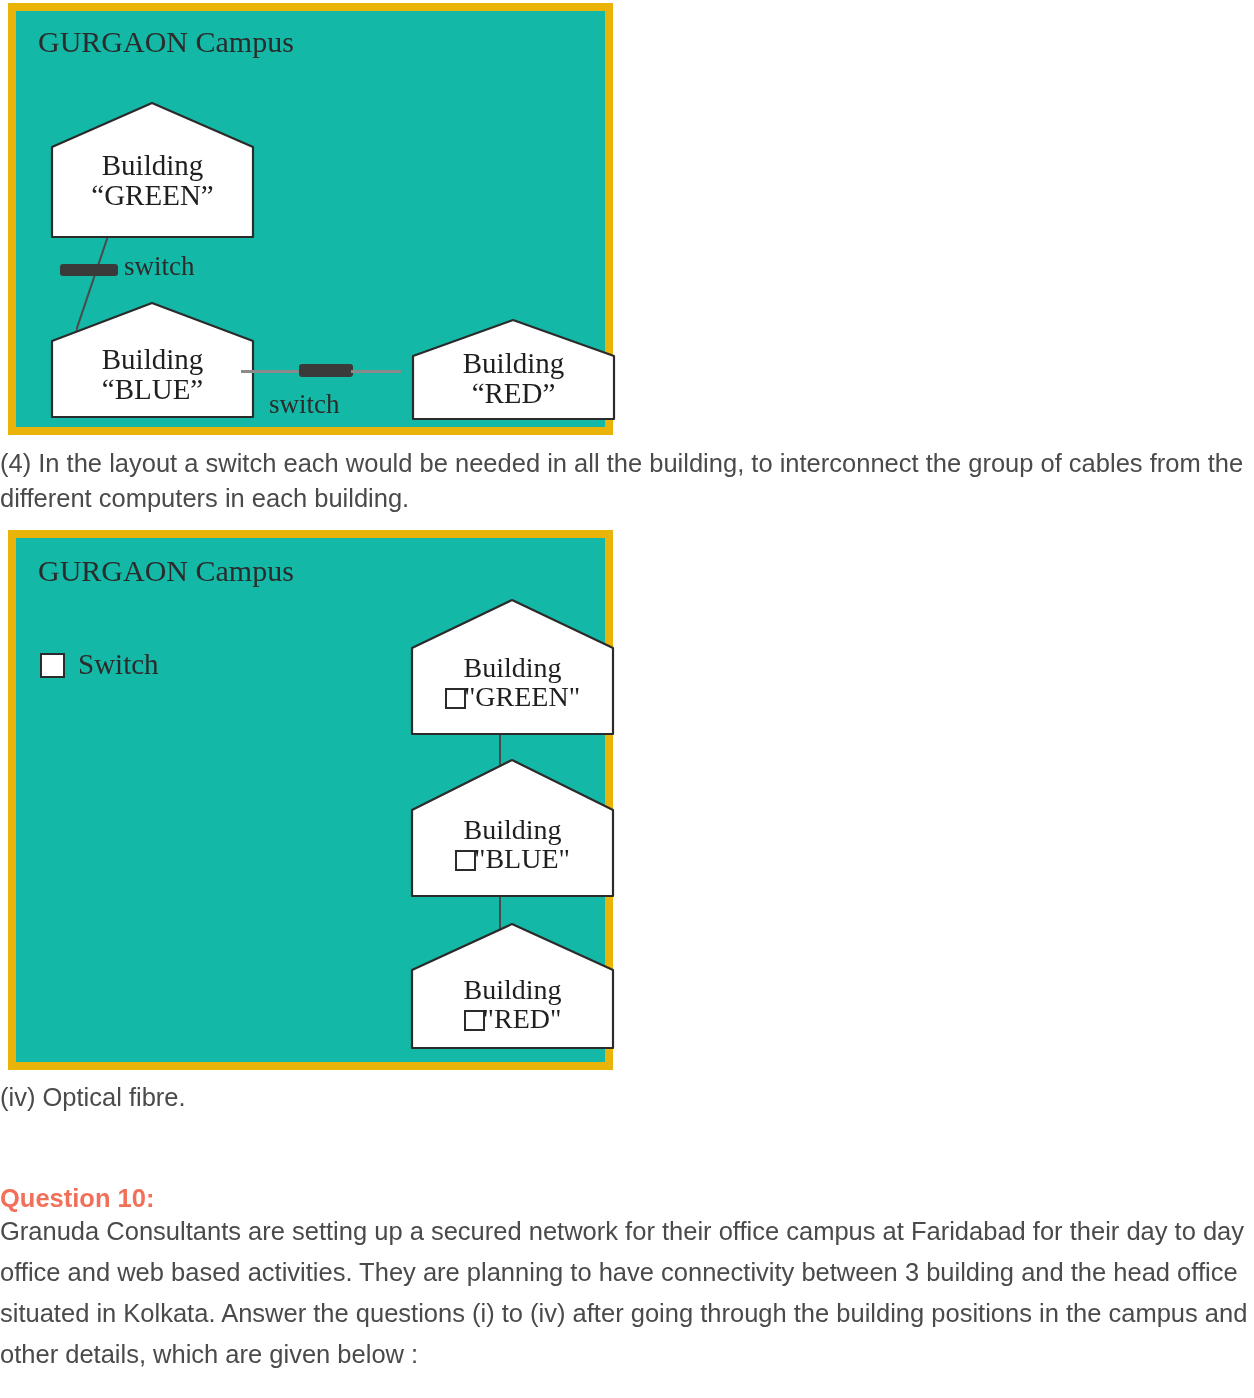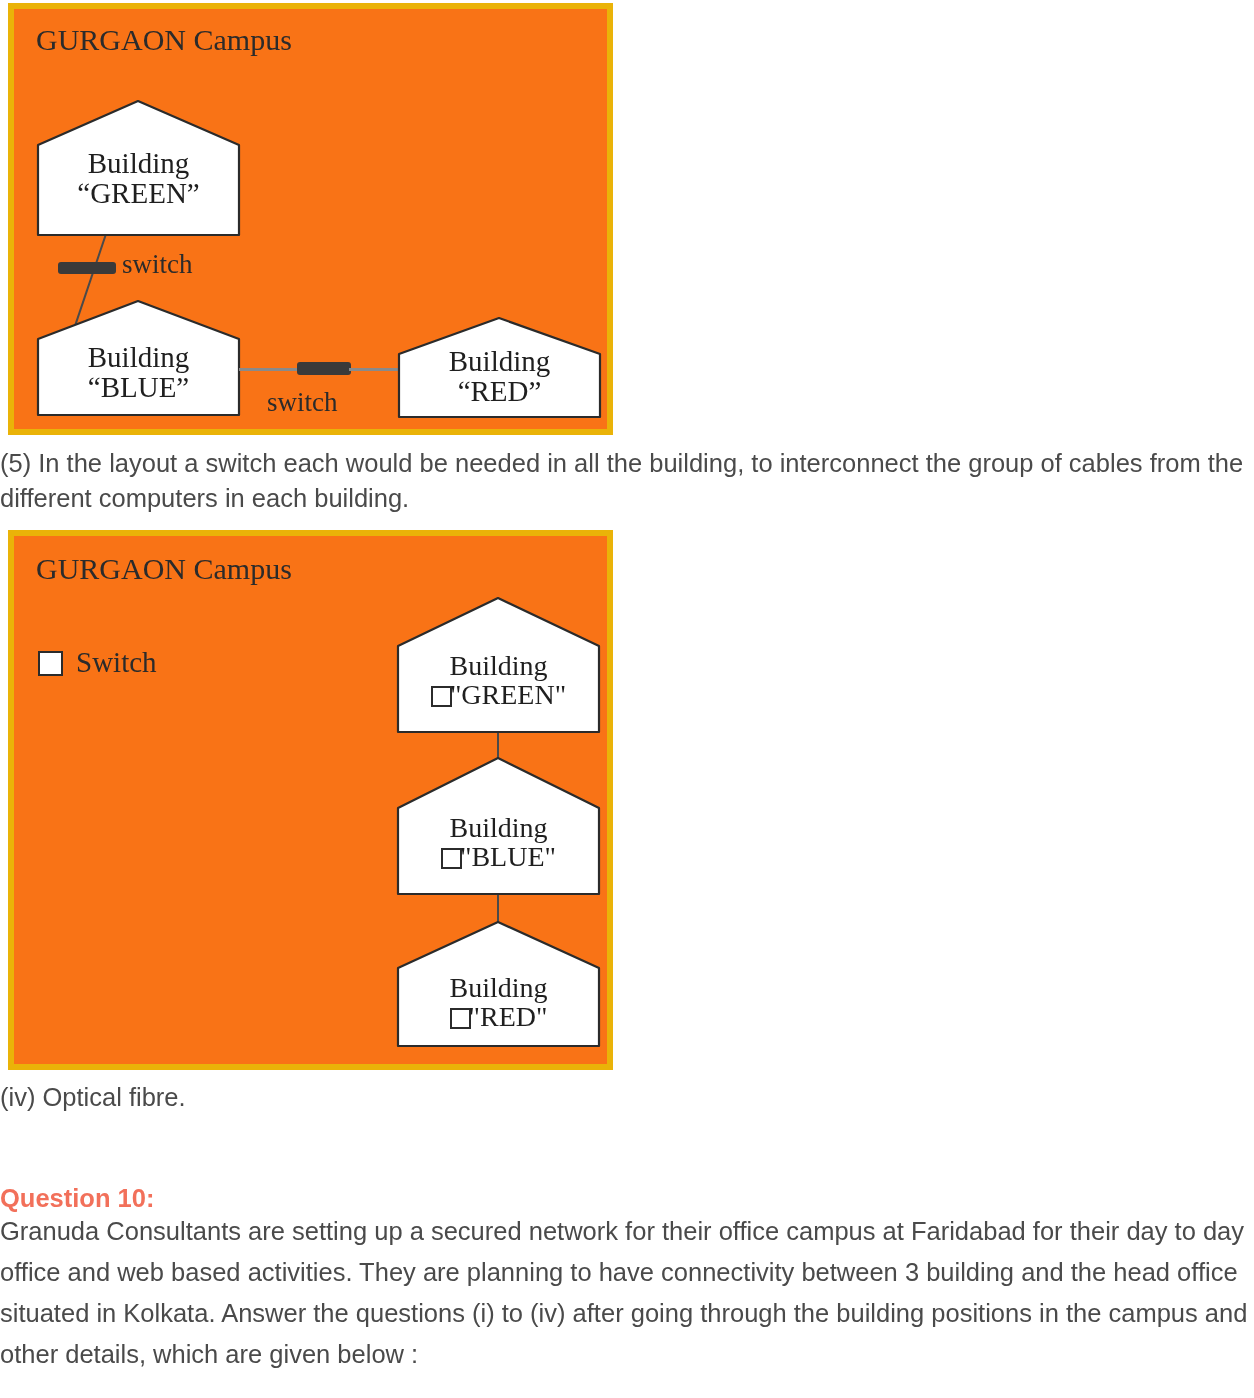--- a/index.html
+++ b/index.html
@@ -32,35 +32,36 @@
     font-family: "Liberation Sans", sans-serif;
     font-size: 25.5px;
     line-height: 32px;
     font-weight: bold;
     color: #f2705a;
   }
 
   
   .diagram-frame {
     position: absolute;
-    border: 6px solid #eab308;
-    background: #f97316;
+    border: 8px solid #eab308;
+    background: #14b8a6;
     box-sizing: border-box;
   }
   .diagram-title {
     position: absolute;
     font-family: "Liberation Serif", serif;
     font-size: 30px;
     color: #2b2b2b;
     white-space: nowrap;
   }
 
   
   .building {
     position: absolute;
+    margin-left: 12px;
   }
   .building svg {
     position: absolute;
     left: 0;
     top: 0;
     overflow: visible;
   }
   .building-label {
     position: absolute;
     left: 0;
@@ -171,21 +172,21 @@
     <svg width="205" height="105" viewBox="0 0 205 105">
       <polygon points="2,40 102,4 203,40 203,103 2,103" fill="#ffffff" stroke="#2b2b2b" stroke-width="2.2" stroke-linejoin="round"></polygon>
     </svg>
     <div class="building-label" style="top:33px; font-size:29px;">
       <span class="lbl-line">Building</span>
       <span class="lbl-line">“RED”</span>
     </div>
   </div>
 </div>
 
-<div class="body-text" style="left:0px; top:446px; width:1254px;">(5) In the layout a switch each would be needed in all the building, to interconnect the group of cables from the different computers in each building.</div>
+<div class="body-text" style="left:0px; top:446px; width:1254px;">(4) In the layout a switch each would be needed in all the building, to interconnect the group of cables from the different computers in each building.</div>
 
 <div class="diagram-frame" style="left:8px; top:530px; width:605px; height:540px;">
 
   <div class="diagram-title" style="left:22px; top:16px;">GURGAON Campus</div>
 
   <div class="legend-box" style="left:24px; top:115px;"></div>
   <div class="legend-text" style="left:62px; top:110px;">Switch</div>
 
   <div class="conn conn-v" style="left:483px; top:196px; height:60px;"></div>
 

